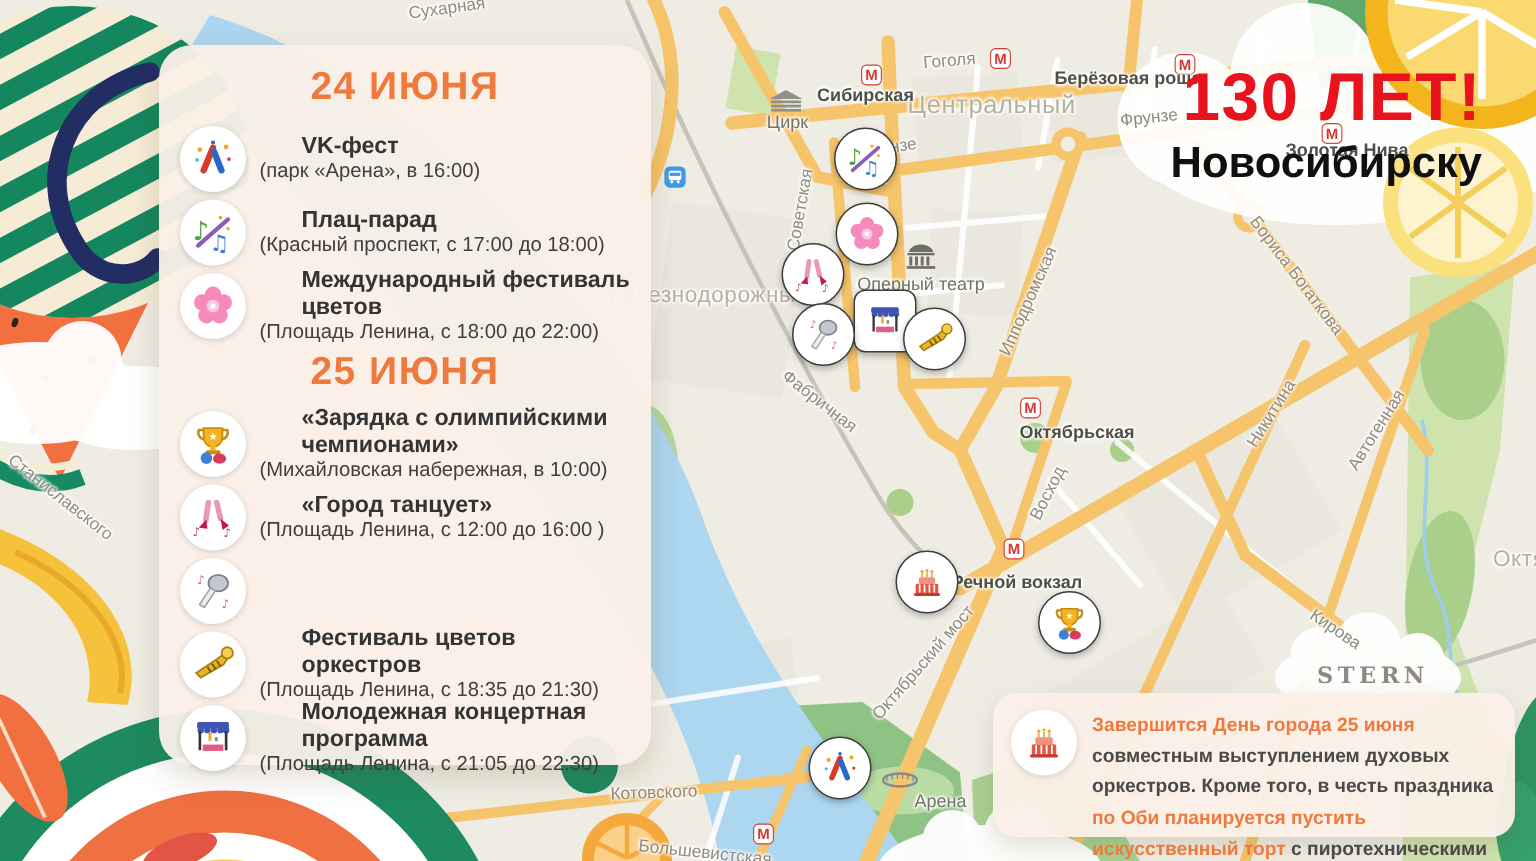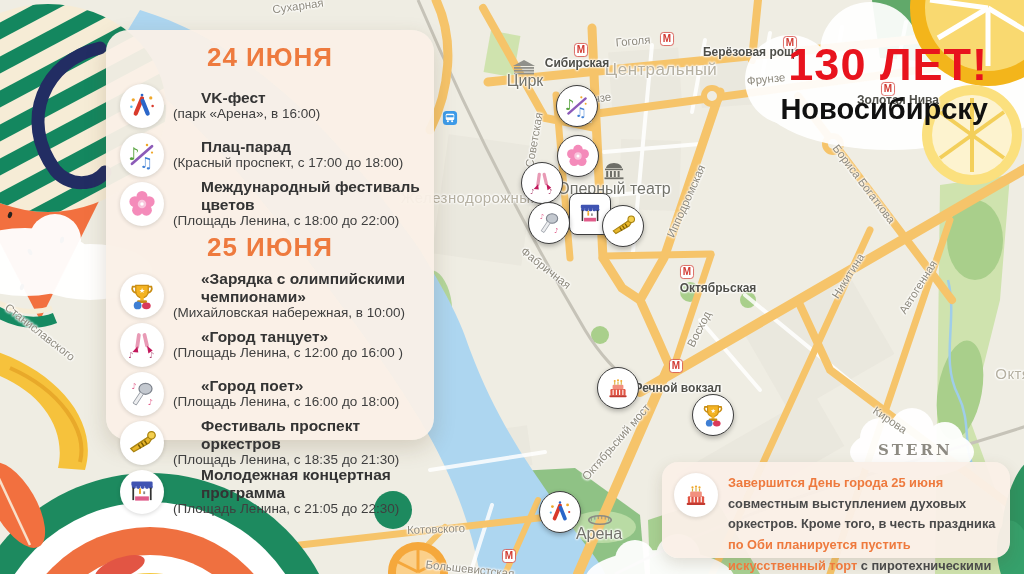--- a/index.html
+++ b/index.html
@@ -7,32 +7,32 @@
          font-family:"Liberation Sans",sans-serif;}
   #map-svg{position:absolute;left:0;top:0;z-index:1;}
   
   #labels,#markers{position:absolute;left:0;top:0;width:100%;height:100%;z-index:5;pointer-events:none;}
   .lbl{position:absolute;transform:translate(-50%,-50%);white-space:nowrap;
        text-shadow:0 1px 2px #fff,0 -1px 2px #fff,1px 0 2px #fff,-1px 0 2px #fff;}
   .street-label{font-size:11.5px;color:#8f8b7f;}
   .district-label{font-size:15px;color:#b5b0a1;letter-spacing:.4px;}
   .district-label.big{font-size:17px;}
   .station-label{font-size:12px;font-weight:bold;color:#4f4f49;}
-  .poi-label{font-size:16px;color:#72726a;}
+  .poi-label{font-size:12px;color:#72726a;}
   .metro-badge{position:absolute;width:15px;height:15px;transform:translate(-50%,-50%);}
   .poi-icon{position:absolute;width:26px;height:18px;transform:translate(-50%,-50%);}
   .poi-icon svg,.metro-badge svg{width:100%;height:100%;}
   
   .marker{position:absolute;width:40px;height:40px;background:#fff;border:1.5px solid #3d3d3d;
           border-radius:50%;display:flex;align-items:center;justify-content:center;
           box-shadow:0 2px 5px rgba(0,0,0,.28);transform:translate(-50%,-50%);pointer-events:auto;}
   .marker.square{border-radius:8px;}
   .marker svg{width:26px;height:26px;}
   
-  #events-panel{position:absolute;left:106px;top:30px;width:328px;height:410px;z-index:12;
+  #events-panel{position:absolute;left:106px;top:30px;width:328px;height:480px;z-index:12;
       background:var(--panel-bg,rgba(250,240,231,.95));border-radius:22px;
       box-shadow:0 8px 22px rgba(90,60,30,.18);padding:8px 14px;box-sizing:border-box;}
   .section-date{text-align:center;color:var(--accent,#EE7A3E);font-size:26px;font-weight:bold;
       letter-spacing:1px;margin:4px 0 8px;}
   .ev-row{display:flex;align-items:center;gap:9px;height:49px;}
   .ev-icon{width:44px;height:44px;border-radius:50%;background:#fff;flex:none;
       display:flex;align-items:center;justify-content:center;box-shadow:0 1px 4px rgba(0,0,0,.16);}
   .ev-icon svg{width:30px;height:30px;}
   .ev-title{font-size:15.5px;font-weight:bold;color:#343434;line-height:1.12;margin-left:28px;}
   .ev-details{font-size:13.5px;color:#3f3f3f;line-height:1.18;}
@@ -332,21 +332,21 @@
           <ellipse cx="15" cy="8" rx="13" ry="5" fill="none" stroke="#8a8a84" stroke-width="1.8"></ellipse>
           <g stroke="#8a8a84" stroke-width="1">
             <line x1="5" y1="5" x2="5" y2="9"></line>
             <line x1="9" y1="3.6" x2="9" y2="7.6"></line>
             <line x1="13" y1="3" x2="13" y2="7"></line>
             <line x1="17" y1="3" x2="17" y2="7"></line>
             <line x1="21" y1="3.6" x2="21" y2="7.6"></line>
             <line x1="25" y1="5" x2="25" y2="9"></line>
           </g>
         </svg></div>
-      <div class="lbl poi-label" style="left: 599px; top: 534px; text-align: right;">Арена</div>
+      <div class="lbl poi-label" style="left: 627px; top: 534px; text-align: right;">Арена</div>
       <div class="metro-badge" style="width: 17px; height: 17px; left: 450px; top: 118px;"><svg viewBox="0 0 24 24">
           <rect x="2" y="2" width="20" height="20" rx="5" fill="#3d9be9"></rect>
           <rect x="6" y="6" width="12" height="9" rx="2" fill="#ffffff"></rect>
           <rect x="7" y="8" width="10" height="3" fill="#3d9be9"></rect>
           <circle cx="9" cy="16.5" r="1.5" fill="#ffffff"></circle>
           <circle cx="15" cy="16.5" r="1.5" fill="#ffffff"></circle>
         </svg></div>
     </div>
   <div id="markers">
       <div class="marker" style="left: 577px; top: 106px;">
@@ -563,39 +563,35 @@
       </div>
       <div class="ev-row">
         <span class="ev-icon">
           <svg viewBox="0 0 24 24">
             <ellipse cx="14.8" cy="7.8" rx="5.2" ry="4.4" fill="#c3c8cf" stroke="#7d838d" stroke-width="1"></ellipse>
             <path d="M10.6 10.5 L4.8 19.2 l2.6 1.6 5.8-8.8z" fill="#ecedef" stroke="#9aa0a8" stroke-width="0.8"></path>
             <text x="3.5" y="8" font-size="6.5" fill="#e05c8a" font-family="DejaVu Sans">♪</text>
             <text x="16.5" y="21" font-size="6.5" fill="#e05c8a" font-family="DejaVu Sans">♪</text>
           </svg>
         </span>
-        <div>
-          <div class="ev-title">«Город поет»</div>
-          <div class="ev-details">(Площадь Ленина, с 16:00 до 18:00)</div>
-        </div>
       </div>
       <div class="ev-row">
         <span class="ev-icon">
           <svg viewBox="0 0 24 24">
             <path d="M3 16.5 L15 8.5 l4-3.2 1.6 2.2-3 4.5-12.2 7z" fill="#e8b62a" stroke="#a8820f" stroke-width="1"></path>
             <circle cx="19.6" cy="5.8" r="3" fill="#f4cf4e" stroke="#a8820f" stroke-width="1"></circle>
             <g stroke="#7a5c05" stroke-width="1.1">
               <line x1="9" y1="13.2" x2="11" y2="16.2"></line>
               <line x1="11.5" y1="11.6" x2="13.5" y2="14.6"></line>
               <line x1="14" y1="10" x2="16" y2="13"></line>
             </g>
           </svg>
         </span>
         <div>
-          <div class="ev-title">Фестиваль проспект оркестров</div>
+          <div class="ev-title">Фестиваль цветов оркестров</div>
           <div class="ev-details">(Площадь Ленина, с 18:35 до 21:30)</div>
         </div>
       </div>
       <div class="ev-row">
         <span class="ev-icon">
           <svg viewBox="0 0 24 24">
             <rect x="3.5" y="3.5" width="17" height="3.6" rx="1" fill="#4054b2"></rect>
             <g fill="#4054b2">
               <circle cx="5.5" cy="7.8" r="1.7"></circle>
               <circle cx="9" cy="7.8" r="1.7"></circle>

